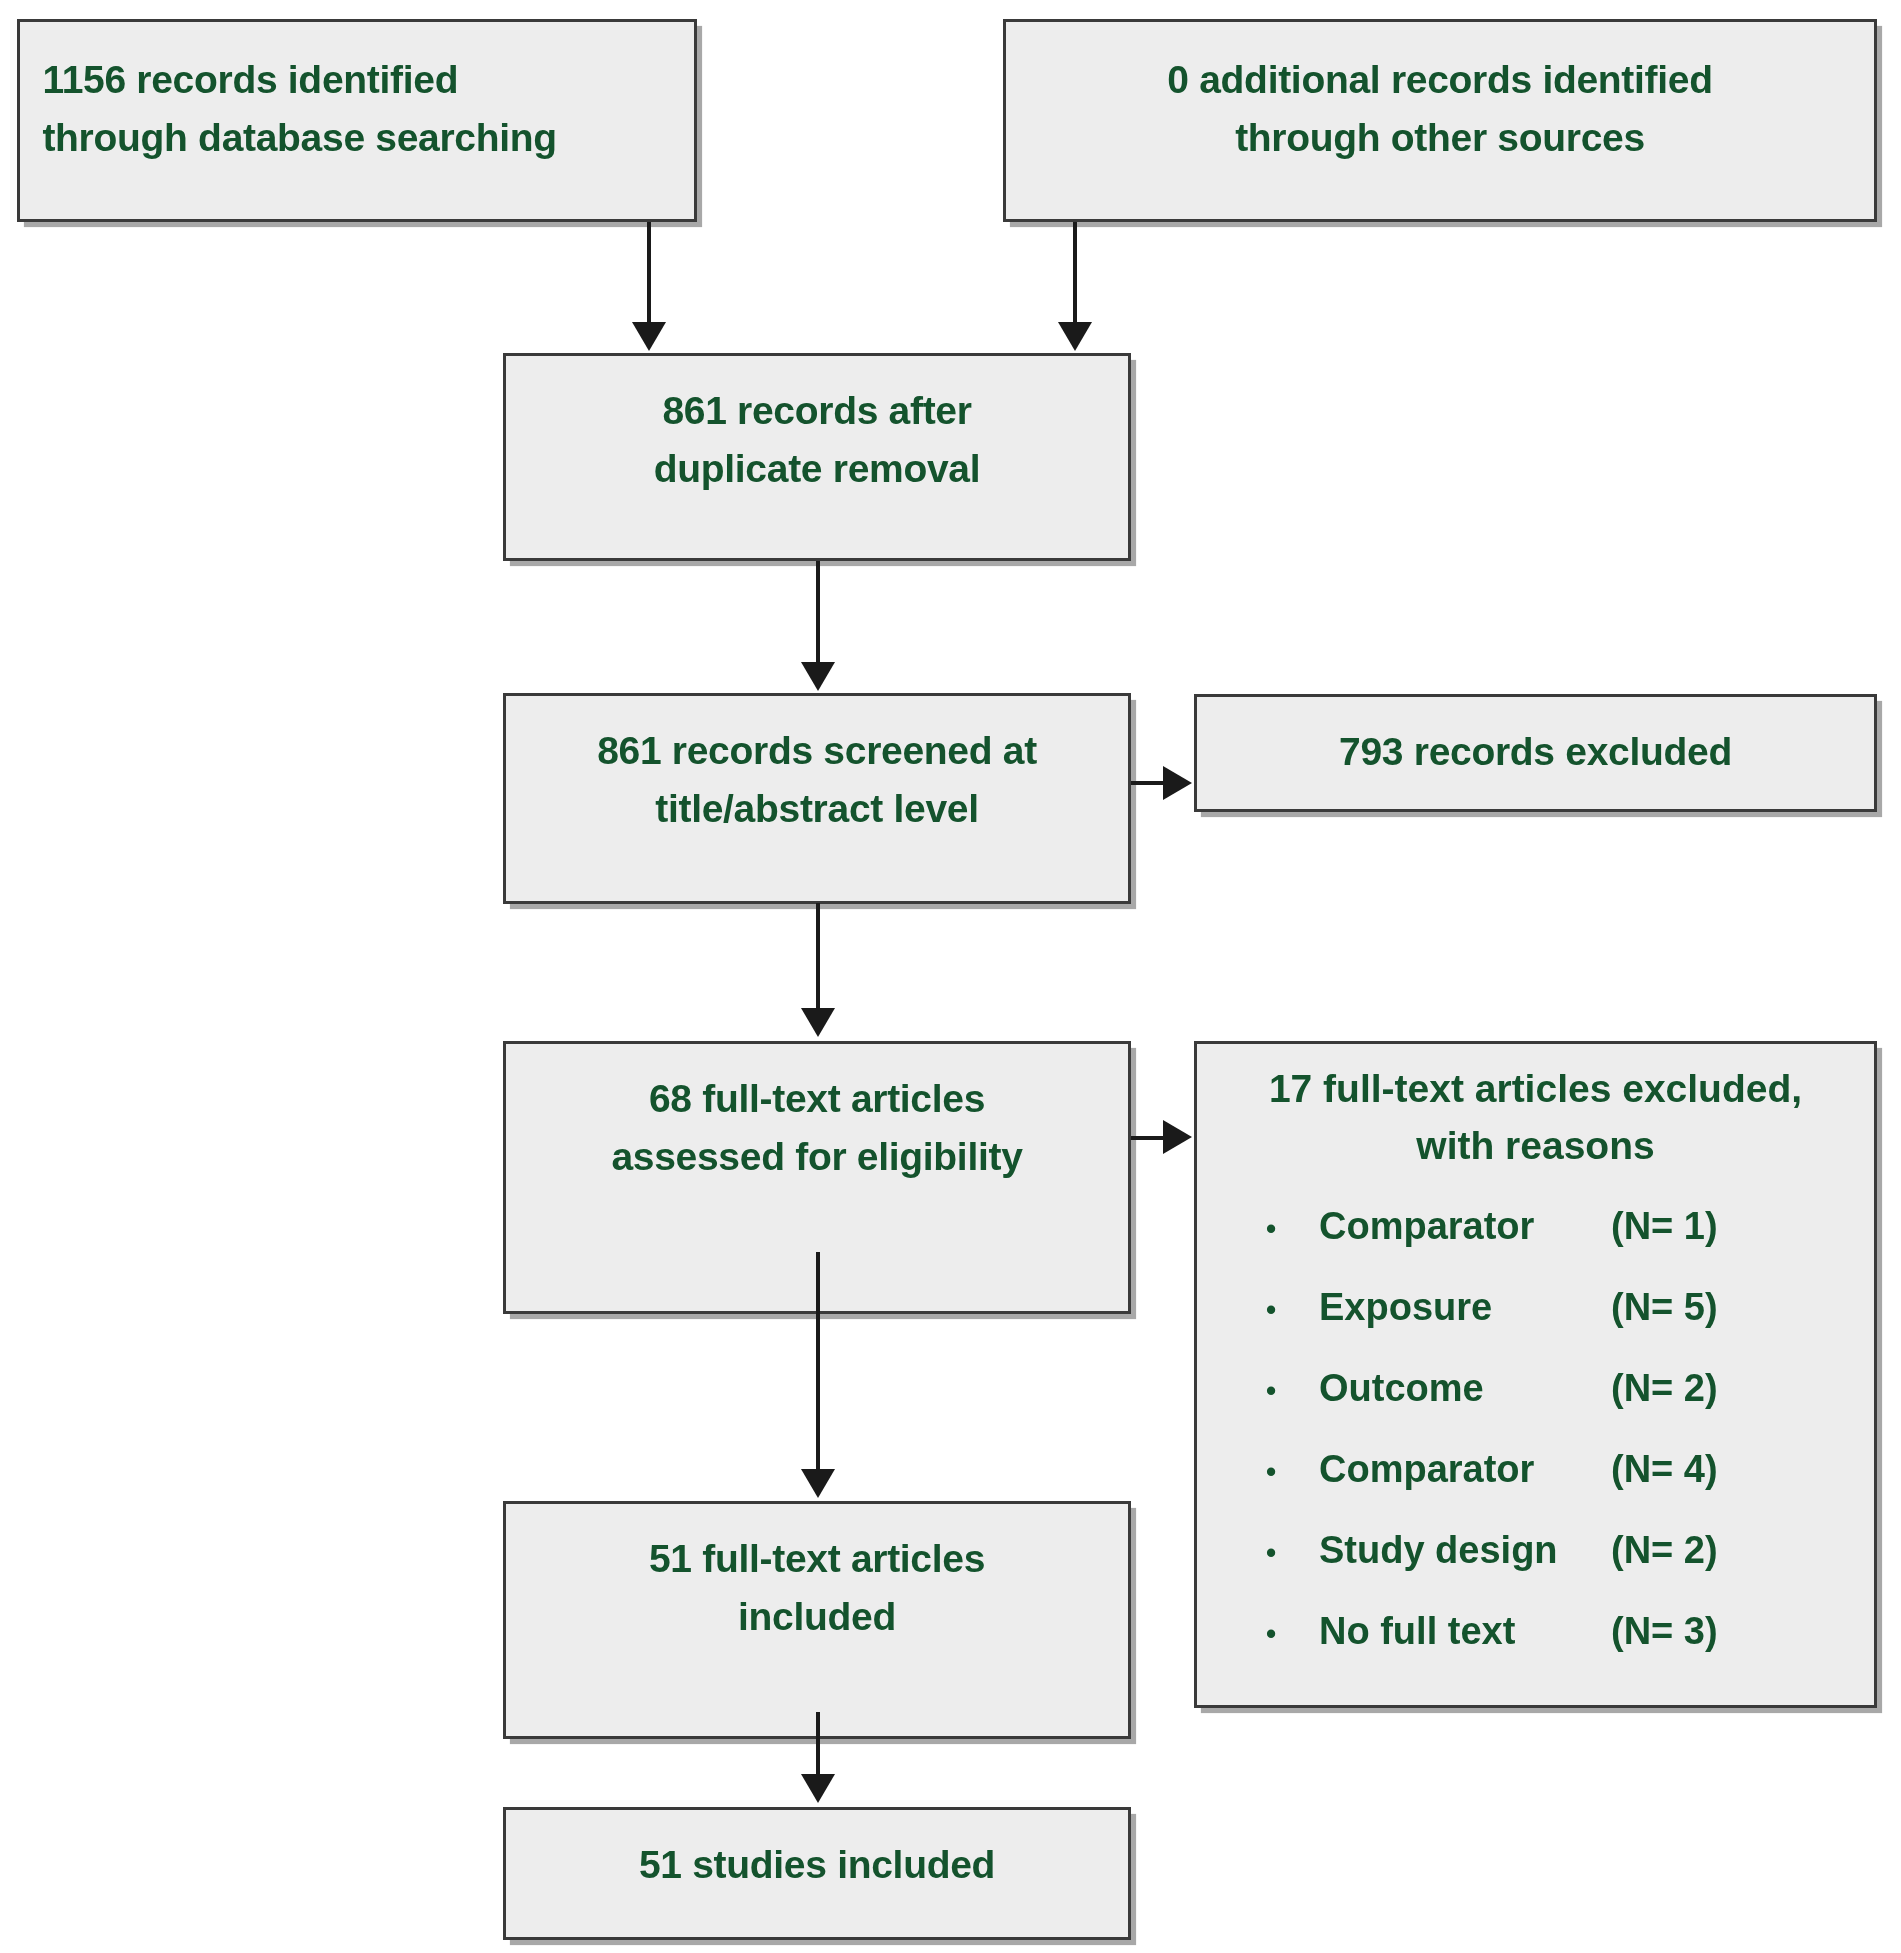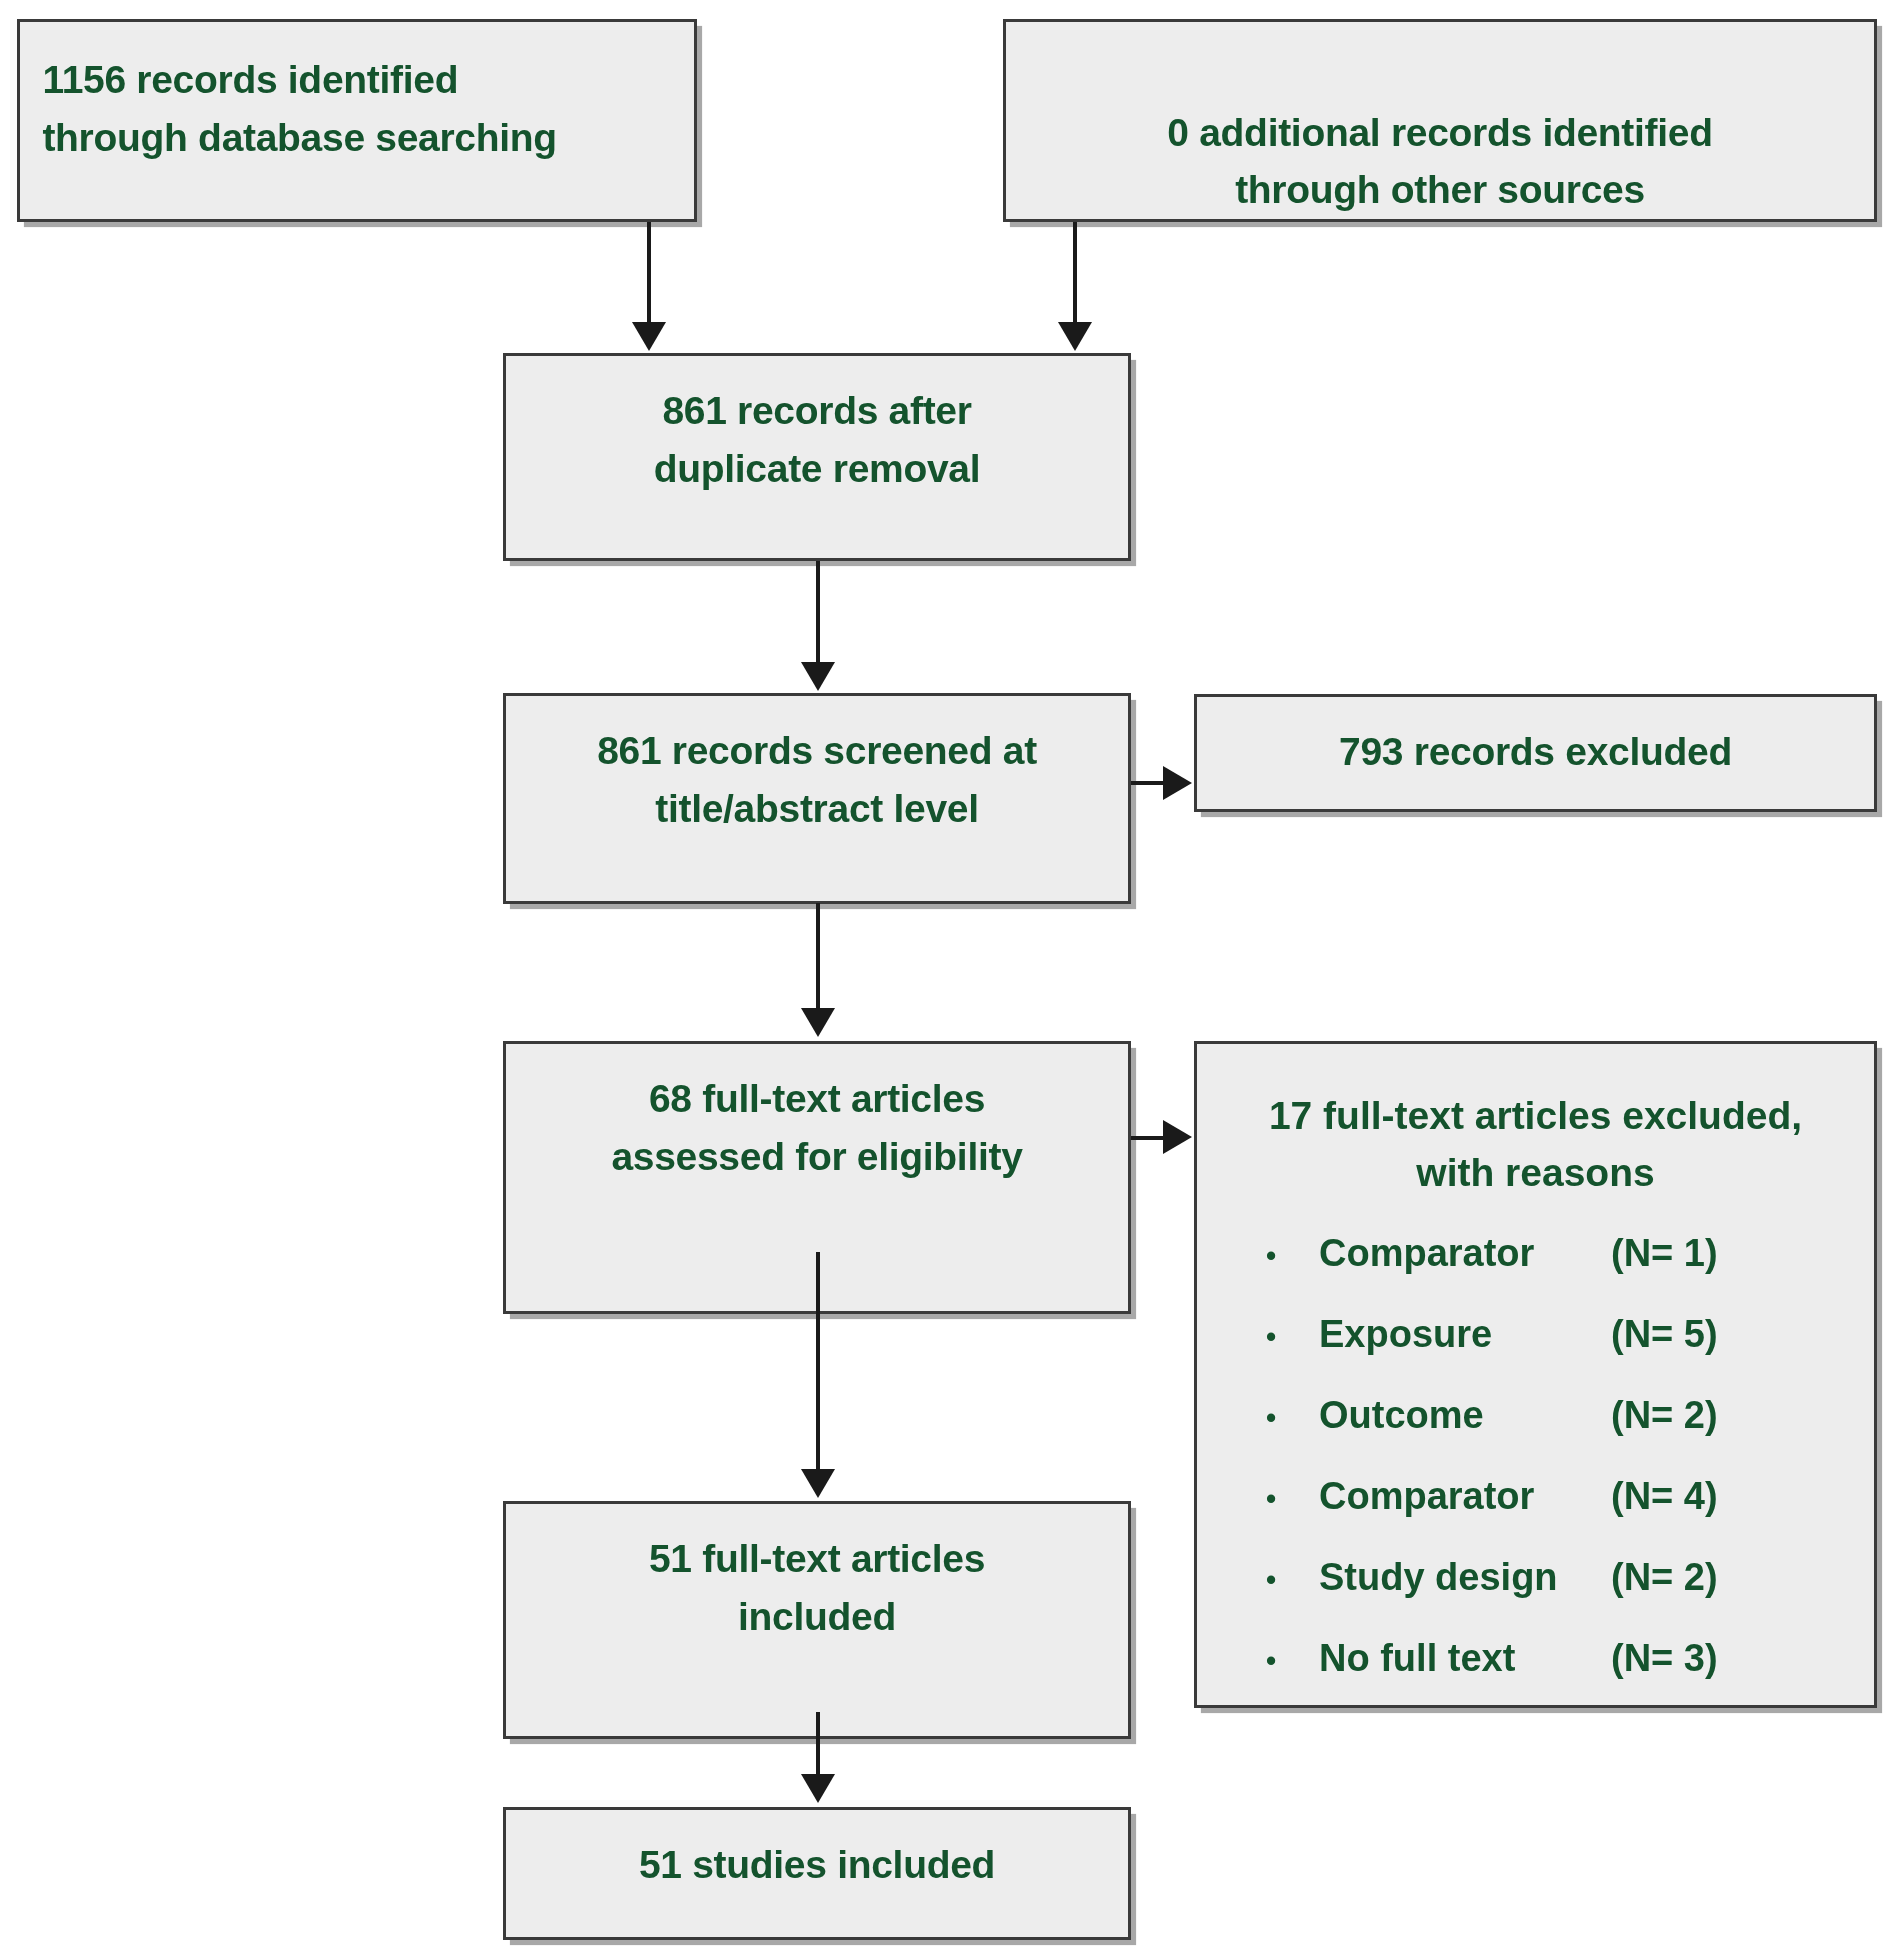--- a/index.html
+++ b/index.html
@@ -38,21 +38,21 @@
     white-space: pre;
     text-align: center;
   }
 
   
   .txt-top  { padding-top: 29px; }
   .txt-top2 { padding-top: 26px; }
 
   
   #node-identified-db   { left: 17px;   top: 19px;   width: 680px;  height: 203px; }
-  #node-identified-other{ left: 1003px; top: 19px;   width: 874px; height: 203px; justify-content: flex-end; }
+  #node-identified-other{ left: 1003px; top: 19px;   width: 874px; height: 203px; }
   #node-after-dupes     { left: 503px;  top: 353px;  width: 628px;  height: 208px; }
   #node-screened        { left: 503px;  top: 693px;  width: 628px;  height: 211px; }
   #node-records-excluded{ left: 1194px; top: 694px;  width: 683px;  height: 118px; }
   #node-fulltext-assess { left: 503px;  top: 1041px; width: 628px;  height: 273px; }
   #node-fulltext-excl   { left: 1194px; top: 1041px; width: 683px;  height: 667px; }
   #node-fulltext-incl   { left: 503px;  top: 1501px; width: 628px;  height: 238px; }
   #node-studies-incl    { left: 503px;  top: 1807px; width: 628px;  height: 133px; }
 
   
   #node-identified-db .line { text-align: left; width: 100%; padding-left: 22.4px; box-sizing: border-box; }
@@ -185,21 +185,21 @@
     <div class="txt-top2" style="width:100%;">
       <div class="line">68 full-text articles</div>
       <div class="line">assessed for eligibility</div>
     </div>
   </div>
 
   <div class="hline" style="left:1131px; top:1136px; width:34px;"></div>
   <div class="arrow-right" style="left:1163px; top:1120px;"></div>
 
   <div class="node" id="node-fulltext-excl">
-    <div style="width:100%; padding-top:44px; box-sizing:border-box;">
+    <div style="width:100%; padding-top:17px; box-sizing:border-box;">
       <div class="excl-heading">17 full-text articles excluded,</div>
       <div class="excl-heading">with reasons</div>
 
       <ul class="reasons">
         <li class="reason">
           <span class="bullet">•</span>
           <span class="rlabel">Comparator</span>
           <span class="rcount">(N= 1)</span>
         </li>
         <li class="reason">

